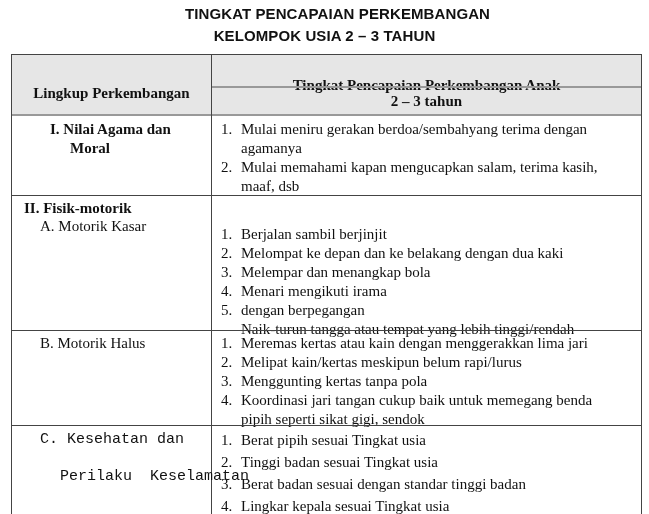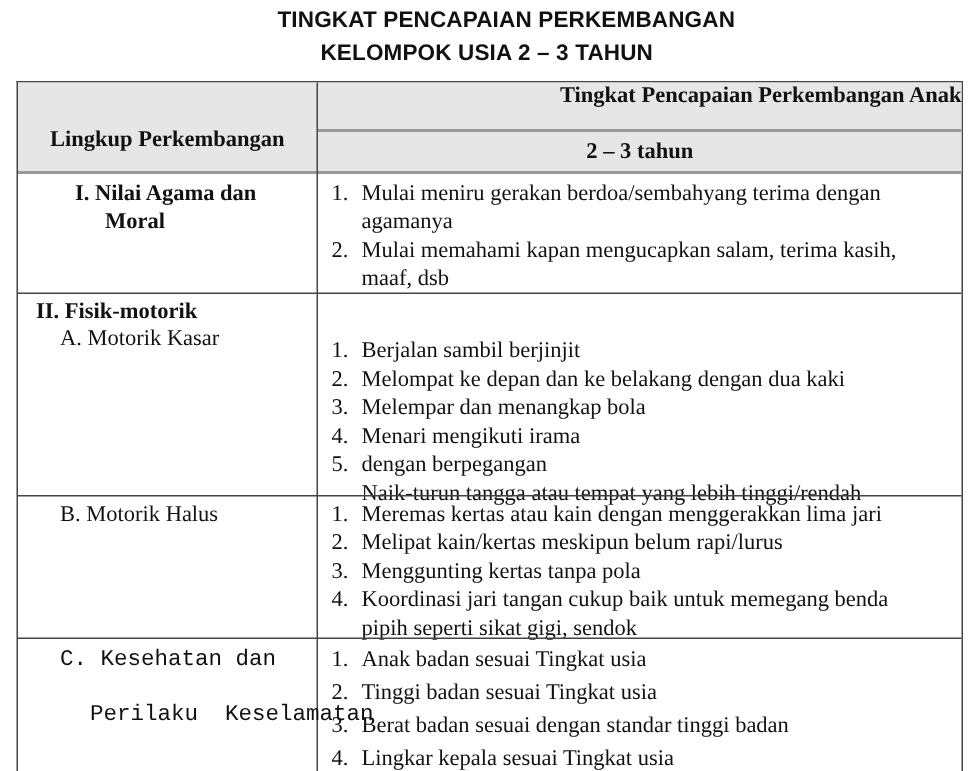--- a/index.html
+++ b/index.html
@@ -31,21 +31,21 @@
 </head>
 <body>
 
 <div class="title t1">TINGKAT PENCAPAIAN PERKEMBANGAN</div>
 <div class="title t2">KELOMPOK USIA 2  –  3 TAHUN</div>
 
 <div class="tbl">
 
   <div class="cell hdr" style="left:0;top:0;width:629px;height:60px;"></div>
   <div class="hdr-text" style="left:0;width:199px;top:20px;margin-top:10px;">Lingkup Perkembangan</div>
-  <div class="hdr-text" style="left:200px;right:0;top:1px;text-align:right;">Tingkat Pencapaian Perkembangan Anak</div>
+  <div class="hdr-text" style="left:200px;right:0;top:22px;">Tingkat Pencapaian Perkembangan Anak</div>
   <div class="hdr-text" style="left:200px;right:0;top:38px;">2 – 3 tahun</div>
   <div class="hline thick" style="left:200px;top:31px;"></div>
   <div class="hline thick" style="top:59px;"></div>
 
   <div class="vline"></div>
 
   <div class="cell area" style="left:14px;top:65px;width:185px;line-height:19px;margin-left:24px;">
     <div>I.  Nilai Agama dan</div>
     <div style="padding-left:20px;">Moral</div>
   </div>
@@ -123,21 +123,21 @@
   <div class="hline" style="top:370px;"></div>
 
   <div class="cell sub" style="left:28px;top:374px;width:172px;line-height:21px;font-family:Liberation Mono, monospace;">
     <div>C. Kesehatan dan</div>
     <div style="padding-left:20px;white-space:pre;margin-top:16px;">Perilaku  Keselamatan</div>
   </div>
   <div class="cell" style="left:209px;top:374px;width:415px;">
     <ol>
       <li style="line-height:22px;">
           <span class="num">1.</span>
-          <div>Anak badan sesuai Tingkat usia</div>
+          <div>Berat pipih sesuai Tingkat usia</div>
         </li>
       <li style="line-height:22px;">
           <span class="num">2.</span>
           <div>Tinggi badan sesuai Tingkat usia</div>
         </li>
       <li style="line-height:22px;">
           <span class="num">3.</span>
           <div>Berat badan sesuai dengan standar tinggi badan</div>
         </li>
       <li style="line-height:22px;">

